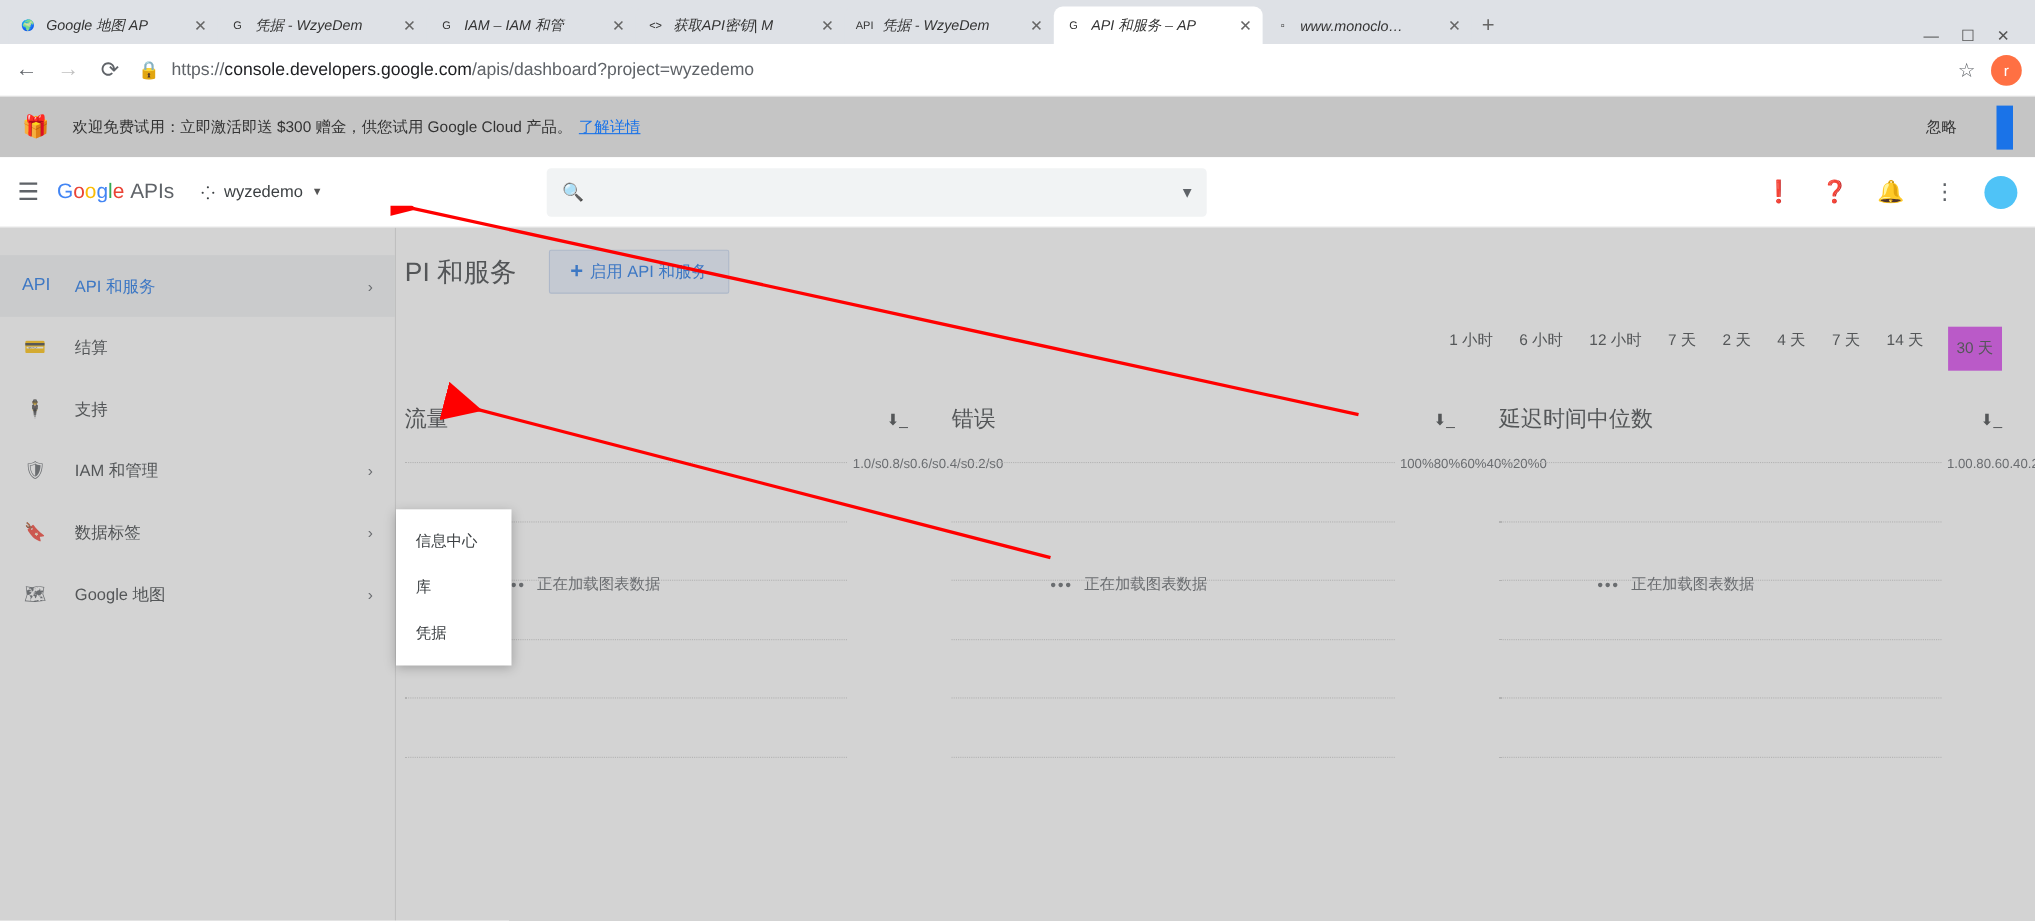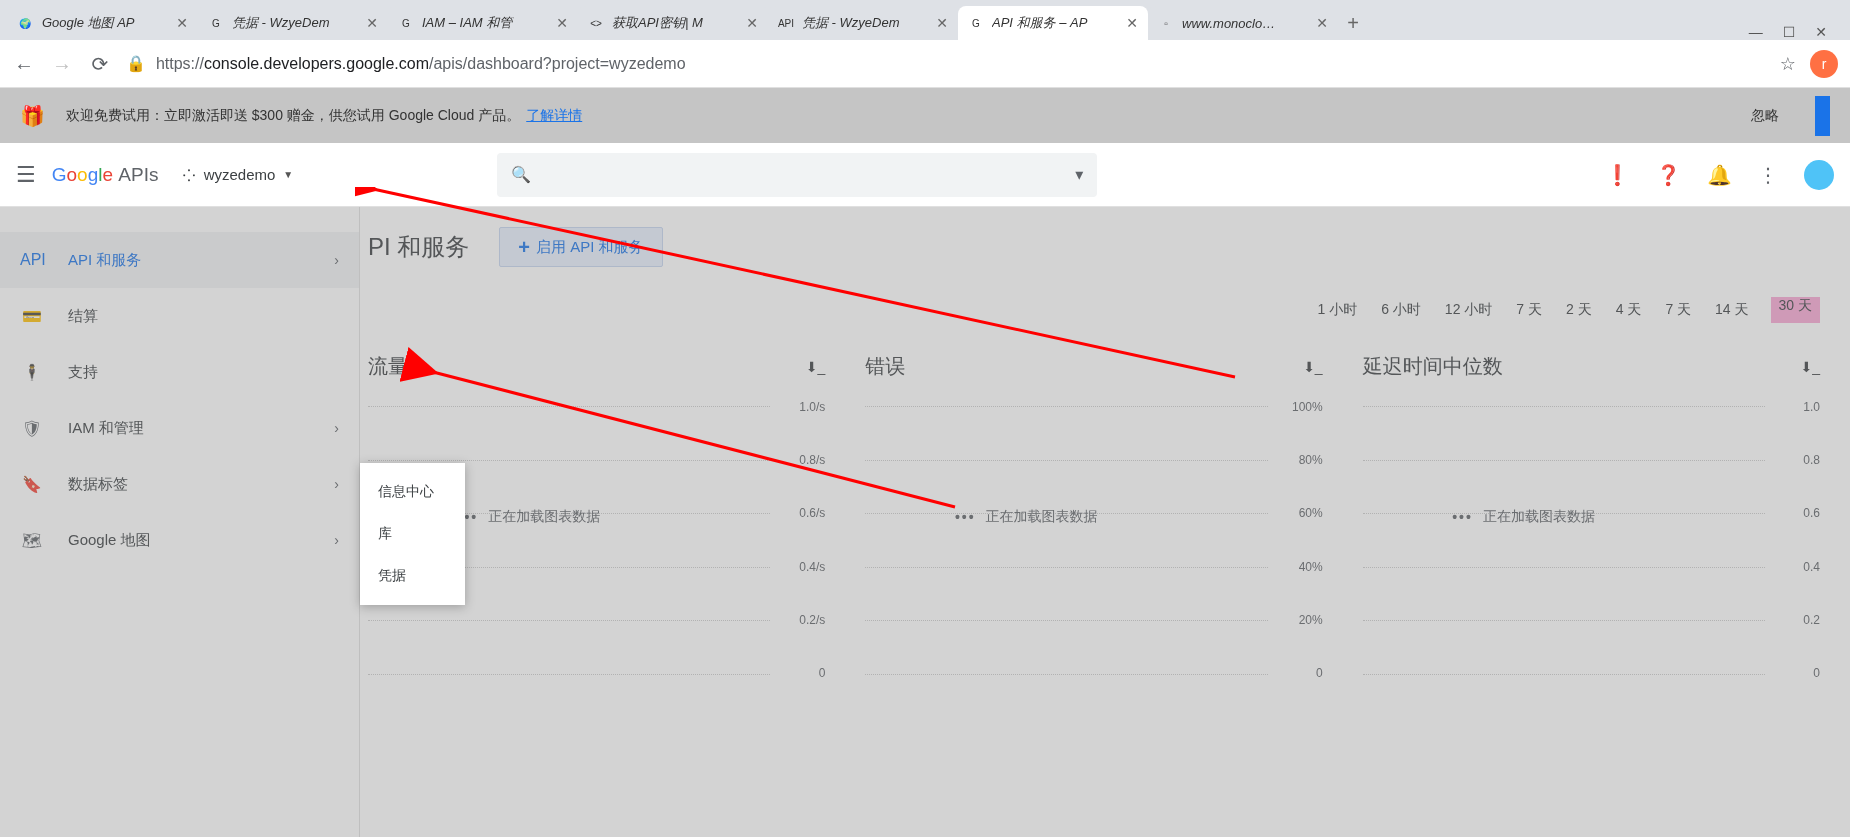--- a/index.html
+++ b/index.html
@@ -59,29 +59,29 @@
 .side-label { flex: 1; }
 .side-chevron { color: #5f6368; font-size:14px;}
 
 
 .main { flex: 1; background: #fff; padding: 20px 30px 0 0; position:relative;}
 .page-head { display: flex; align-items: center; gap: 30px; margin-bottom: 30px; padding-left:8px;}
 .page-title { font-size: 24px; color: #3c4043; }
 .enable-btn { height: 40px; padding: 0 18px; border: 1px solid #c6d6f0; background: #e8f0fd; color: #1a73e8; font-size: 15px; display: flex; align-items: center; gap: 6px; cursor: pointer; border-radius:2px;}
 .time-range { display: flex; justify-content: flex-end; gap: 20px; font-size: 14px; color: #3c4043; margin-bottom: 30px; }
 .time-range span { cursor: pointer; padding:4px 2px;}
-.time-range span.active { background: #f9a8d4; padding:0 8px;}
+.time-range span.active { background: #d946ef; padding:11px 8px;}
 
 .charts { display: flex; gap: 40px; padding-left:8px;}
 .chart { flex: 1; }
 .chart-head { display: flex; align-items: center; margin-bottom: 20px; text-align: center; }
 .chart-title { font-size: 20px; color: #3c4043; }
 .dl-icon { margin-left: auto; cursor: pointer; color:#3c4043; font-size:14px;}
 .chart-body { height: 280px; position: relative; border-left: 0; }
-.y-ticks { position: absolute; right: 0; top: 0; bottom: 0; width: 50px; display: flex; flex-direction: column; justify-content: space-between; font-size: 12px; color: #5f6368; text-align:right;}
+.y-ticks { position: absolute; right: 0; top: 0; bottom: 0; width: 50px; display: flex; justify-content: space-between; font-size: 12px; color: #5f6368; text-align:right;}
 .plot { position: absolute; left: 0; right: 55px; top: 6px; bottom: 6px; }
 .grid-line { position: absolute; left: 0; right: 0; border-top: 1px dotted #ccc; }
 .loading { position: absolute; left: 40%; top: 38%; transform: translateX(-50%); color: #5f6368; font-size: 14px; display:flex;align-items:center;gap:10px;}
 .dots3{letter-spacing:2px;font-weight:bold;}
 
 
 .submenu { position: absolute; left: 360px; top: 256px; width: 105px; background: #fff; box-shadow: 0 2px 10px rgba(0,0,0,.25); z-index: 10; padding: 8px 0; }
 .submenu-item { padding: 12px 18px; font-size: 14px; color: #3c4043; cursor: pointer; }
 
 

